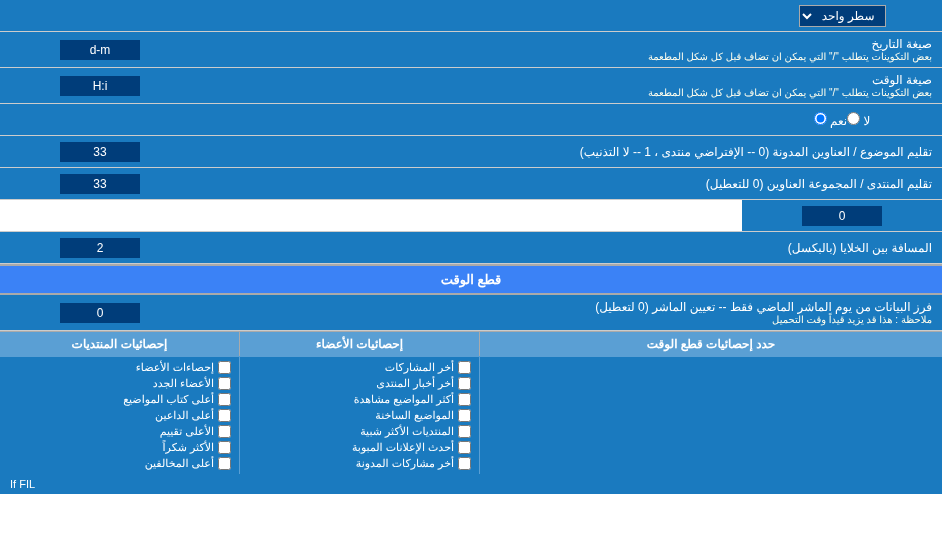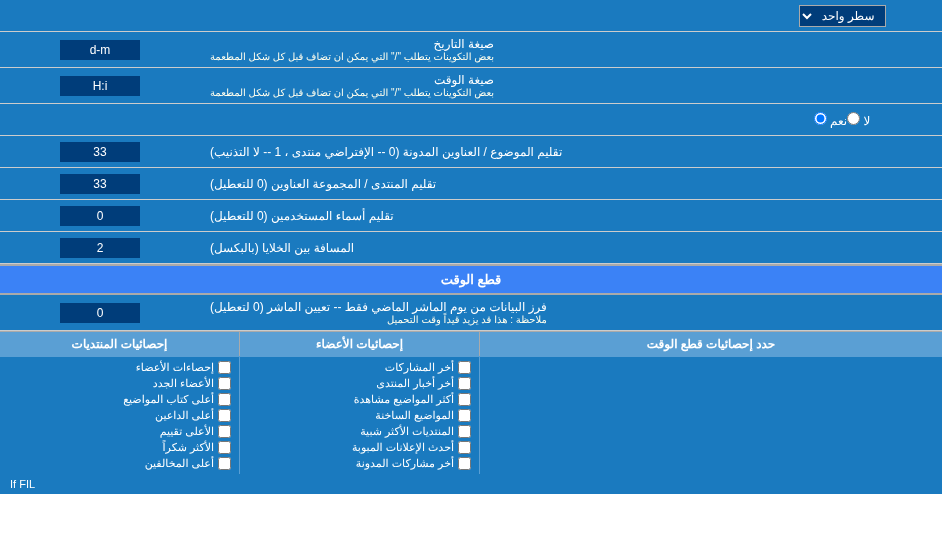--- a/index.html
+++ b/index.html
@@ -84,21 +84,21 @@
       min-height: 32px;
     }
     .std-row-label {
       flex: 1;
       background: #1a7abf;
       color: #fff;
       padding: 5px 10px;
       text-align: right;
       display: flex;
       align-items: center;
-      justify-content: flex-end;
+      justify-content: flex-start;
       font-size: 12px;
     }
     .std-row-input {
       width: 200px;
       background: #1a7abf;
       display: flex;
       align-items: center;
       justify-content: center;
       padding: 4px 6px;
     }
@@ -239,21 +239,20 @@
   </div>
 
   <div class="std-row">
     <div class="std-row-label">تقليم المنتدى / المجموعة العناوين (0 للتعطيل)</div>
     <div class="std-row-input">
       <input type="text" value="33" style="">
     </div>
   </div>
 
   <div class="std-row">
-    <div class="std-row-label">تقليم أسماء المستخدمين (0 للتعطيل)</div>
     <div class="std-row-input">
       <input type="text" value="0" style="">
     </div>
   </div>
 
   <div class="std-row">
     <div class="std-row-label">المسافة بين الخلايا (بالبكسل)</div>
     <div class="std-row-input">
       <input type="text" value="2" style="">
     </div>

